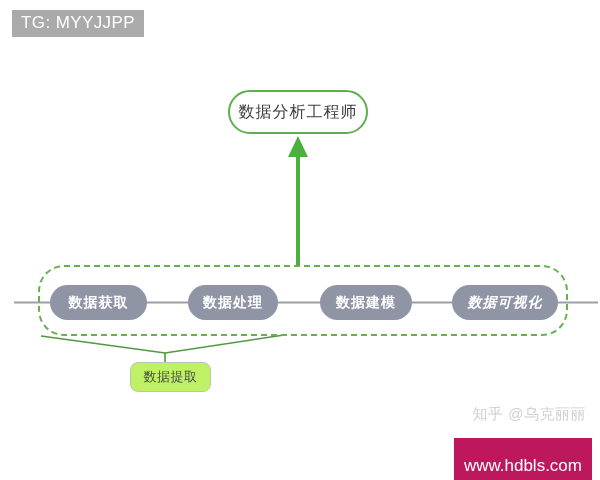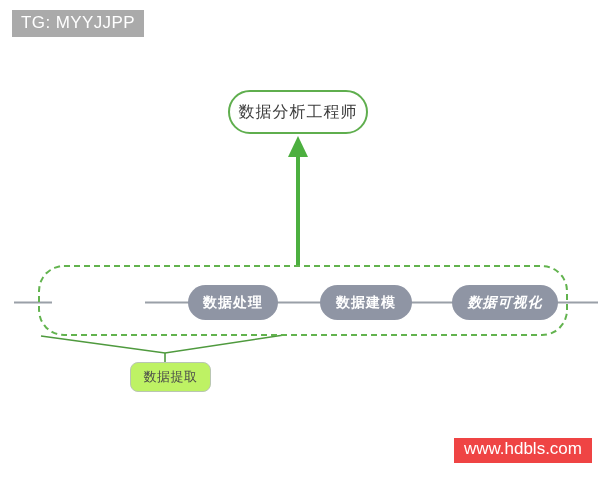--- a/index.html
+++ b/index.html
@@ -37,24 +37,24 @@
     top: 405px;
     color: #d0d0d0;
     font-size: 15px;
     white-space: nowrap;
     letter-spacing: 0.5px;
   }
   .wm-site {
     position: absolute;
     right: 8px;
     top: 438px;
-    background: #ef4444;
+    background: #be185d;
     color: #ffffff;
     font-size: 17px;
-    padding: 1px 10px 4px 10px;
+    padding: 18px 10px 4px 10px;
     line-height: 1.2;
     white-space: nowrap;
   }
 
   
   #wires {
     position: absolute;
     left: 0;
     top: 0;
     width: 600px;
@@ -157,30 +157,34 @@
     <polyline points="41,336 165,353 284,335" fill="none" stroke="#4f9a3e" stroke-width="1.6"></polyline>
     <line x1="165" y1="353" x2="165" y2="362" stroke="#4f9a3e" stroke-width="1.6"></line>
   </svg>
 
   <div class="group-region"></div>
 
   <div class="role-node">
     <span>数据分析工程师</span>
   </div>
 
+  <div class="pill pill-0">
+    <span>数据获取</span>
+  </div>
   <div class="pill pill-2">
     <span>数据建模</span>
   </div>
   <div class="pill pill-1">
     <span>数据处理</span>
   </div>
   <div class="pill pill-3">
     <span>数据可视化</span>
   </div>
 
   <div class="callout">
     <span>数据提取</span>
   </div>
 
   <div class="wm-tg">TG: MYYJJPP</div>
+  <div class="wm-zhihu">知乎 @乌克丽丽</div>
   <div class="wm-site">www.hdbls.com</div>
 
 </div>
 
 </body></html>

